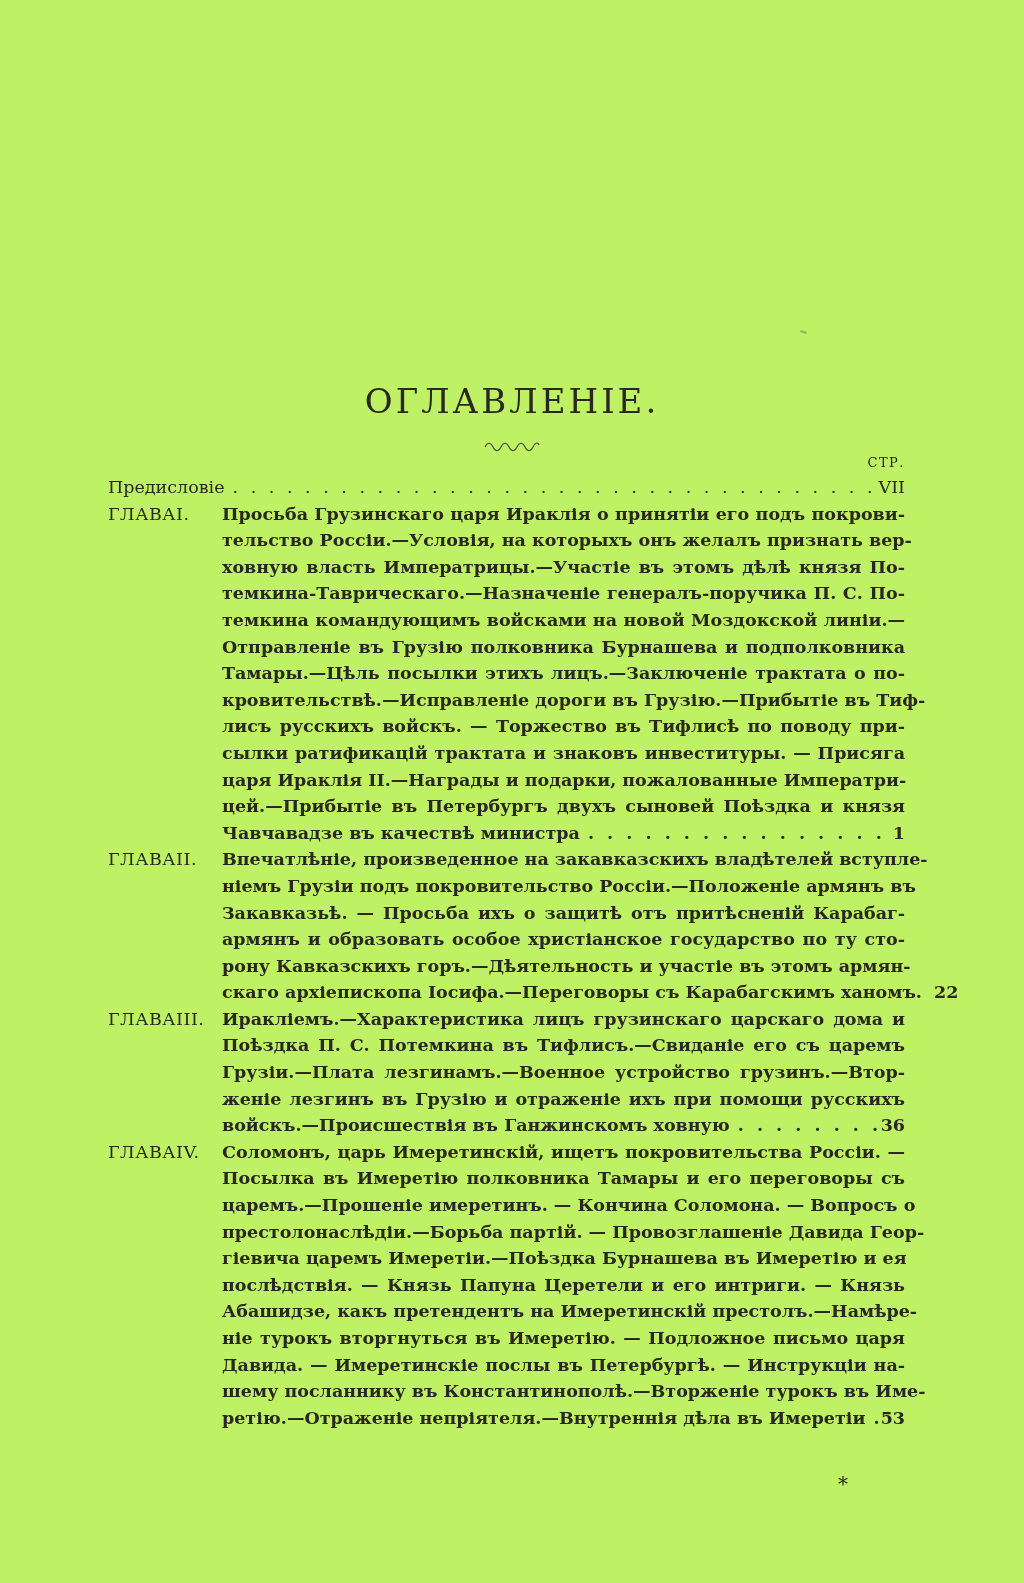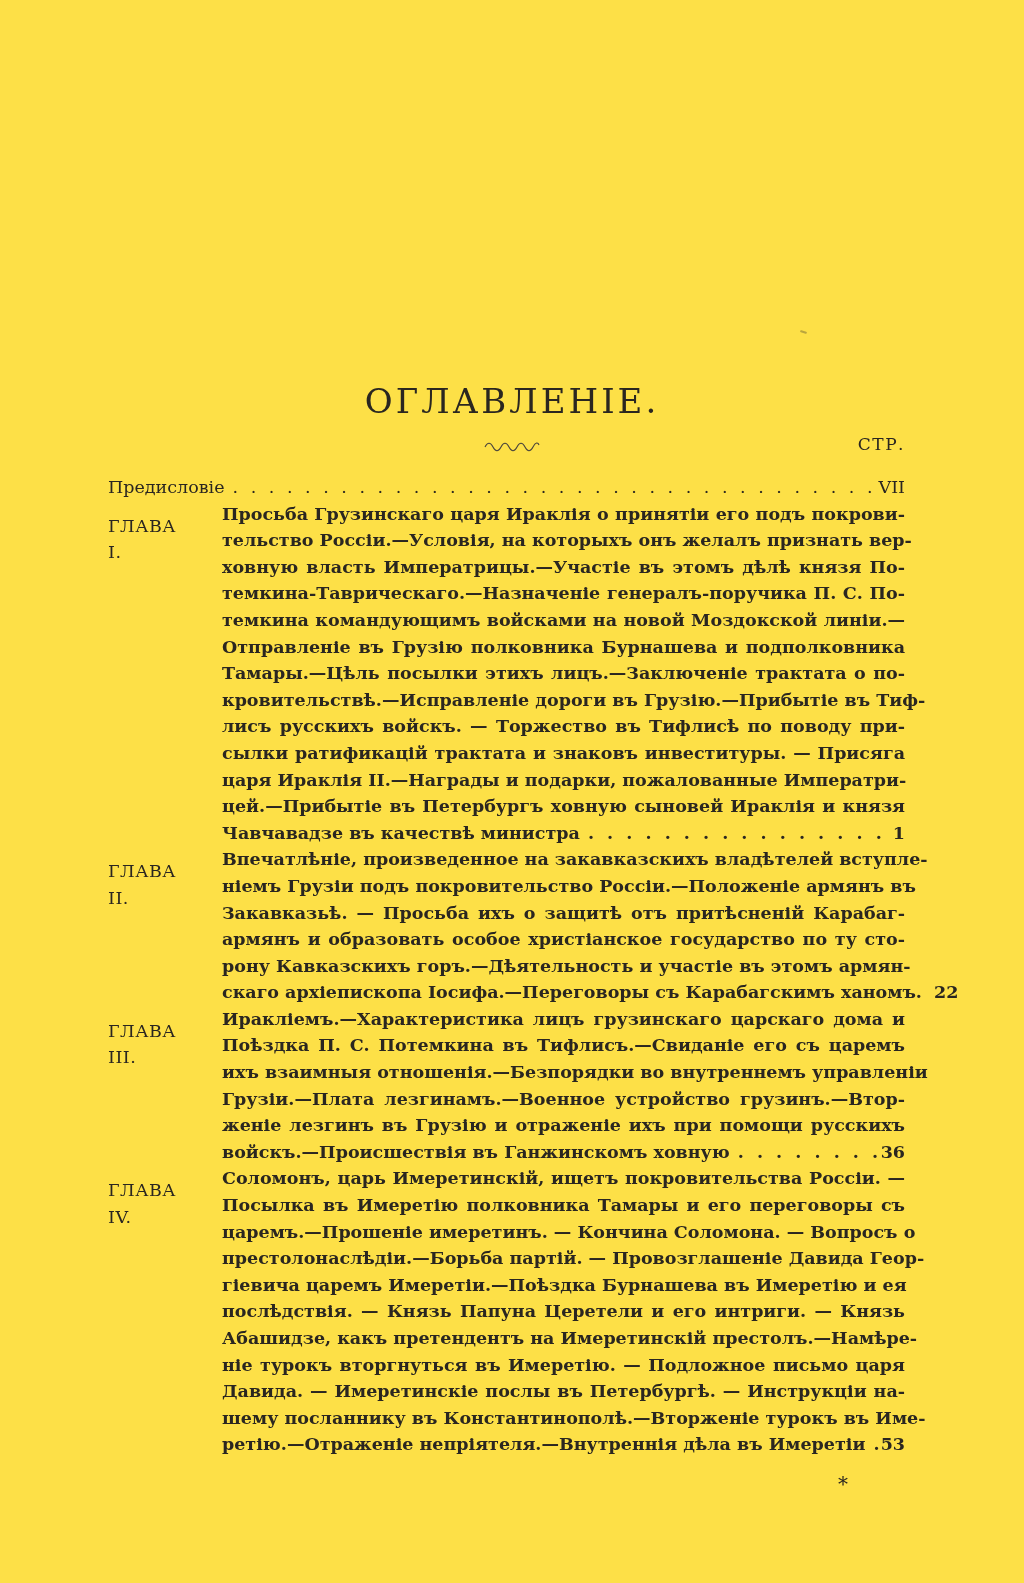--- a/index.html
+++ b/index.html
@@ -1,43 +1,43 @@
 <!DOCTYPE html>
 <html><head>
 <meta charset="utf-8">
 <style>
   * { margin: 0; padding: 0; box-sizing: border-box; }
   html, body { background: #ffffff; }
   .sheet {
     position: relative;
     width: 1024px;
     height: 1583px;
-    background: #fde047;
+    background: #bef264;
     color: #2a2620;
     font-family: "DejaVu Serif", "Liberation Serif", serif;
     overflow: hidden;
   }
   .title {
     position: absolute;
     top: 381px; left: 0; width: 100%;
     text-align: center;
     font-size: 34px;
     font-weight: normal;
     letter-spacing: 3px;
   }
   .ornament {
     position: absolute;
     top: 442px; left: 0; width: 100%;
     text-align: center;
     line-height: 0;
   }
   .colhead {
     position: absolute;
-    top: 434px; right: 119px;
-    font-size: 17px;
+    top: 455px; right: 119px;
+    font-size: 13px;
     letter-spacing: 1.5px;
   }
   .body {
     position: absolute;
     top: 474px; left: 108px; width: 797px;
     font-size: 17.5px;
     line-height: 26.6px;
   }
   .line { white-space: nowrap; }
   .just { text-align: justify; text-align-last: justify; }
@@ -47,25 +47,24 @@
     flex: 1 1 auto;
     overflow: hidden;
     white-space: nowrap;
     word-spacing: 7px;
     padding: 0 4px 0 8px;
   }
   .pagenum { flex: none; }
   .entry { position: relative; }
   .entry-label {
     position: absolute;
-    left: 0; top: 12px; width: 104px;
+    left: 0; top: 0; width: 104px;
     display: flex;
     justify-content: flex-start;
     letter-spacing: 0.5px;
-    flex-direction: column;
   }
   .entry-lines { margin-left: 114px; font-weight: bold; }
   .footnote {
     position: absolute;
     top: 1472px; left: 838px;
     font-size: 20px;
   }
   .speck {
     position: absolute;
     top: 331px; left: 800px;
@@ -109,21 +108,21 @@
             <div class="line just">тельство Россіи.—Условія, на которыхъ онъ желалъ признать вер-</div>
             <div class="line just">ховную власть Императрицы.—Участіе въ этомъ дѣлѣ князя По-</div>
             <div class="line just">темкина-Таврическаго.—Назначеніе генералъ-поручика П. С. По-</div>
             <div class="line just">темкина командующимъ войсками на новой Моздокской линіи.—</div>
             <div class="line just">Отправленіе въ Грузію полковника Бурнашева и подполковника</div>
             <div class="line just">Тамары.—Цѣль посылки этихъ лицъ.—Заключеніе трактата о по-</div>
             <div class="line just">кровительствѣ.—Исправленіе дороги въ Грузію.—Прибытіе въ Тиф-</div>
             <div class="line just">лисъ русскихъ войскъ. — Торжество въ Тифлисѣ по поводу при-</div>
             <div class="line just">сылки ратификацій трактата и знаковъ инвеституры. — Присяга</div>
             <div class="line just">царя Ираклія II.—Награды и подарки, пожалованные Императри-</div>
-            <div class="line just">цей.—Прибытіе въ Петербургъ ховную сыновей Ираклія и князя</div>
+            <div class="line just">цей.—Прибытіе въ Петербургъ двухъ сыновей Поѣздка и князя</div>
             <div class="line last">
               <span class="last-text">Чавчавадзе въ качествѣ министра</span>
               <span class="leader">. . . . . . . . . . . . . . . . . . . . . . . . . . . . . . . . . . . . . . . . . . . . . . . . . . . . . . . .</span>
               <span class="pagenum">1</span>
             </div>
           </div>
         </div>
         <div class="entry">
           <div class="entry-label">
             <span class="chapter-word">ГЛАВА</span>
@@ -143,21 +142,20 @@
           </div>
         </div>
         <div class="entry">
           <div class="entry-label">
             <span class="chapter-word">ГЛАВА</span>
             <span class="chapter-numeral">III.</span>
           </div>
           <div class="entry-lines">
             <div class="line just">Иракліемъ.—Характеристика лицъ грузинскаго царскаго дома и</div>
             <div class="line just">Поѣздка П. С. Потемкина въ Тифлисъ.—Свиданіе его съ царемъ</div>
-            <div class="line just">ихъ взаимныя отношенія.—Безпорядки во внутреннемъ управленіи</div>
             <div class="line just">Грузіи.—Плата лезгинамъ.—Военное устройство грузинъ.—Втор-</div>
             <div class="line just">женіе лезгинъ въ Грузію и отраженіе ихъ при помощи русскихъ</div>
             <div class="line last">
               <span class="last-text">войскъ.—Происшествія въ Ганжинскомъ ховную</span>
               <span class="leader">. . . . . . . . . . . . . . . . . . . . . . . . . . . . . . . . . . . . . . . . . . . . . . . . . . . . . . . .</span>
               <span class="pagenum">36</span>
             </div>
           </div>
         </div>
         <div class="entry">

